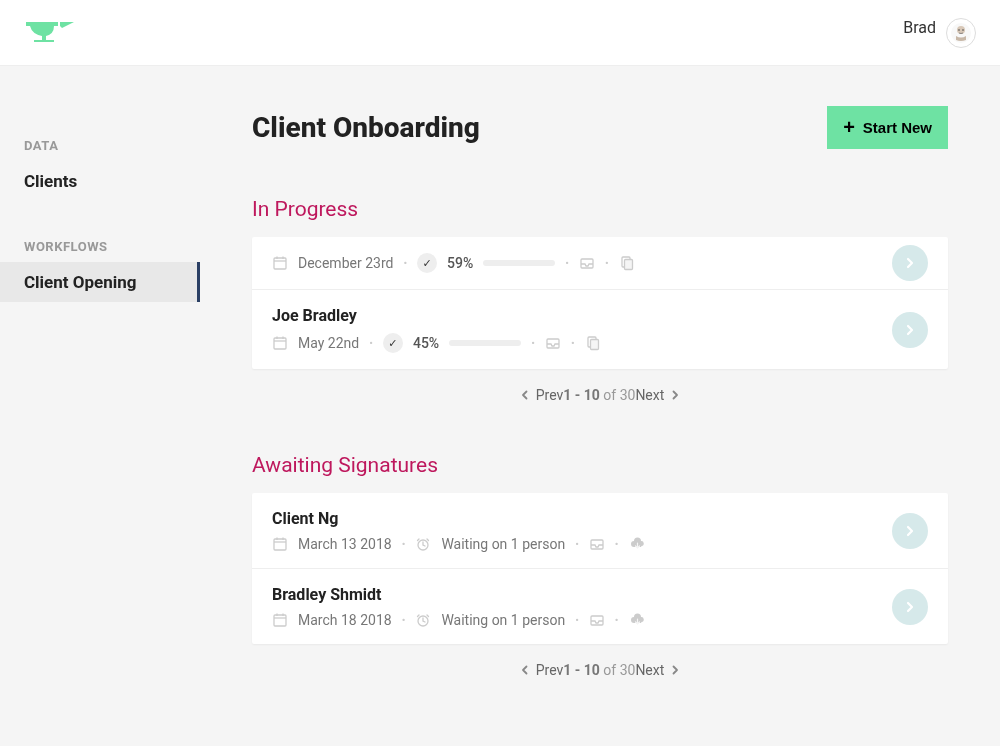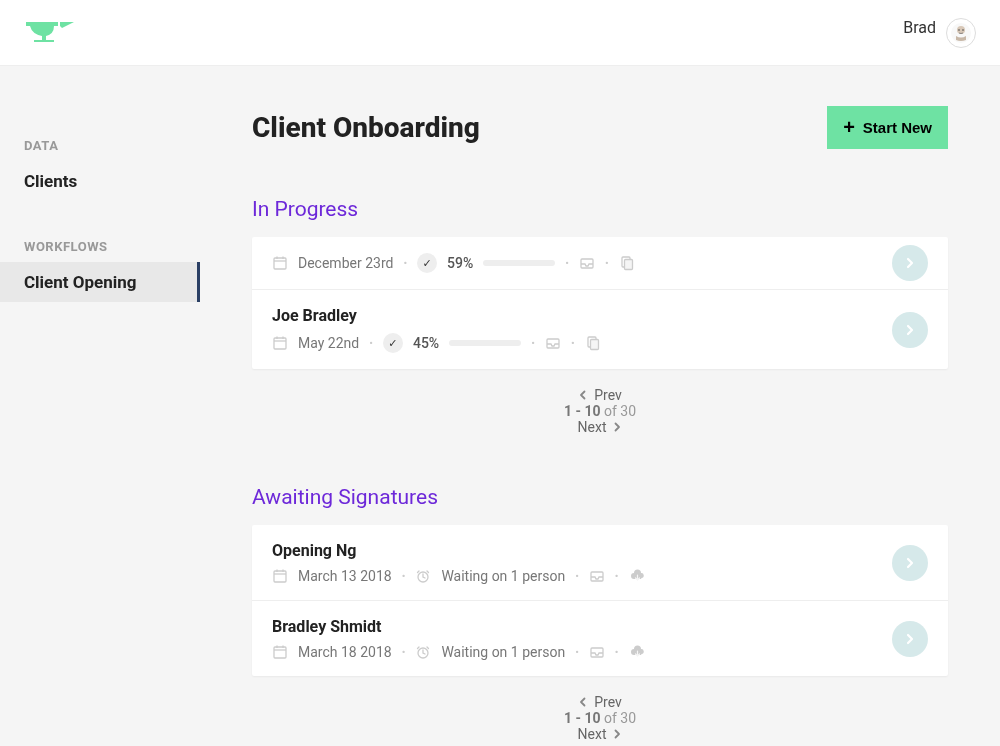--- a/index.html
+++ b/index.html
@@ -19,38 +19,38 @@
     .sidebar-item.active { background: #e8e8e8; border-right: 3px solid #2a3f64; }
     .sidebar-group { margin-bottom: 30px; }
     
     
     .main { margin-left: 200px; padding: 40px 52px 20px 52px; }
     .page-head { display: flex; justify-content: space-between; align-items: center; margin-bottom: 48px; }
     .page-title { font-size: 28px; font-weight: 800; color: #222; }
     .btn-startnew { background: #6ee2a3; padding: 10px 16px; display: flex; align-items: center; gap: 8px; font-weight: 700; font-size: 15px; cursor: pointer; border: none; }
     .btn-startnew .plus { font-size: 20px; font-weight: 700; }
     
-    .section-title { font-size: 21px; font-weight: 400; color: #6d28d9; margin-bottom: 16px; }
+    .section-title { font-size: 21px; font-weight: 400; color: #be185d; margin-bottom: 16px; }
     
     .card { background: #fff; border-radius: 2px; box-shadow: 0 1px 2px rgba(0,0,0,0.05); }
     .row { padding: 16px 20px; position: relative; }
     .row + .row { border-top: 1px solid #eee; }
     .row-name { font-weight: 700; font-size: 16px; color: #222; margin-bottom: 8px; }
     .row-meta { display: flex; align-items: center; gap: 10px; font-size: 14px; color: #777; }
     .dot-sep { color: #ccc; font-size: 11px; }
     .cal-icon { display: inline-flex; color: #ccc; }
     .clock-icon { display: inline-flex; color: #ccc; }
     .check-pill { width: 20px; height: 20px; border-radius: 50%; background: #eee; display: inline-flex; align-items: center; justify-content: center; font-size: 11px; color: #333;}
     .pct { color: #555; font-weight: 500; }
     .prog { width: 72px; height: 6px; background: #eee; border-radius: 3px; overflow: hidden; }
     .prog-fill { height: 100%; background: #5dd58f; border-radius: 3px; }
     .icon-plain { color: #ccc; display: inline-flex; }
     .arrow-btn { position: absolute; right: 20px; top: 50%; transform: translateY(-50%); width: 36px; height: 36px; border-radius: 50%; background: #d6e9ea; display: flex; align-items: center; justify-content: center; cursor: pointer; }
     
-    .pager { display: flex; justify-content: center; align-items: center; padding: 18px 6px; font-size: 14px; color: #555; flex-direction: column; }
+    .pager { display: flex; justify-content: center; align-items: center; padding: 18px 6px; font-size: 14px; color: #555; }
     .pager-btn { display: flex; align-items: center; gap: 6px; cursor: pointer; color: #666; }
     .pager-mid { color: #999; }
     .pager-mid .bold { font-weight: 700; color: #777; }
     
     .section { margin-bottom: 32px; }
   </style>
 </head>
 <body>
 
 <div class="header">
@@ -191,21 +191,21 @@
           </svg>
       </div>
     </div>
   </div>
 
   <div class="section">
     <div class="section-title">Awaiting Signatures</div>
     <div class="card">
 
       <div class="row">
-        <div class="row-name">Opening Ng</div>
+        <div class="row-name">Client Ng</div>
         <div class="row-meta">
           <span class="cal-icon">
             <svg width="16" height="16" viewBox="0 0 16 16">
                 <rect x="2" y="3" width="12" height="11" rx="1" fill="none" stroke="#ccc" stroke-width="1.3"></rect>
                 <line x1="2" y1="6" x2="14" y2="6" stroke="#ccc" stroke-width="1.3"></line>
                 <line x1="5" y1="1.5" x2="5" y2="4" stroke="#ccc" stroke-width="1.3"></line>
                 <line x1="11" y1="1.5" x2="11" y2="4" stroke="#ccc" stroke-width="1.3"></line>
               </svg>
           </span>
           <span>March 13 2018</span>

